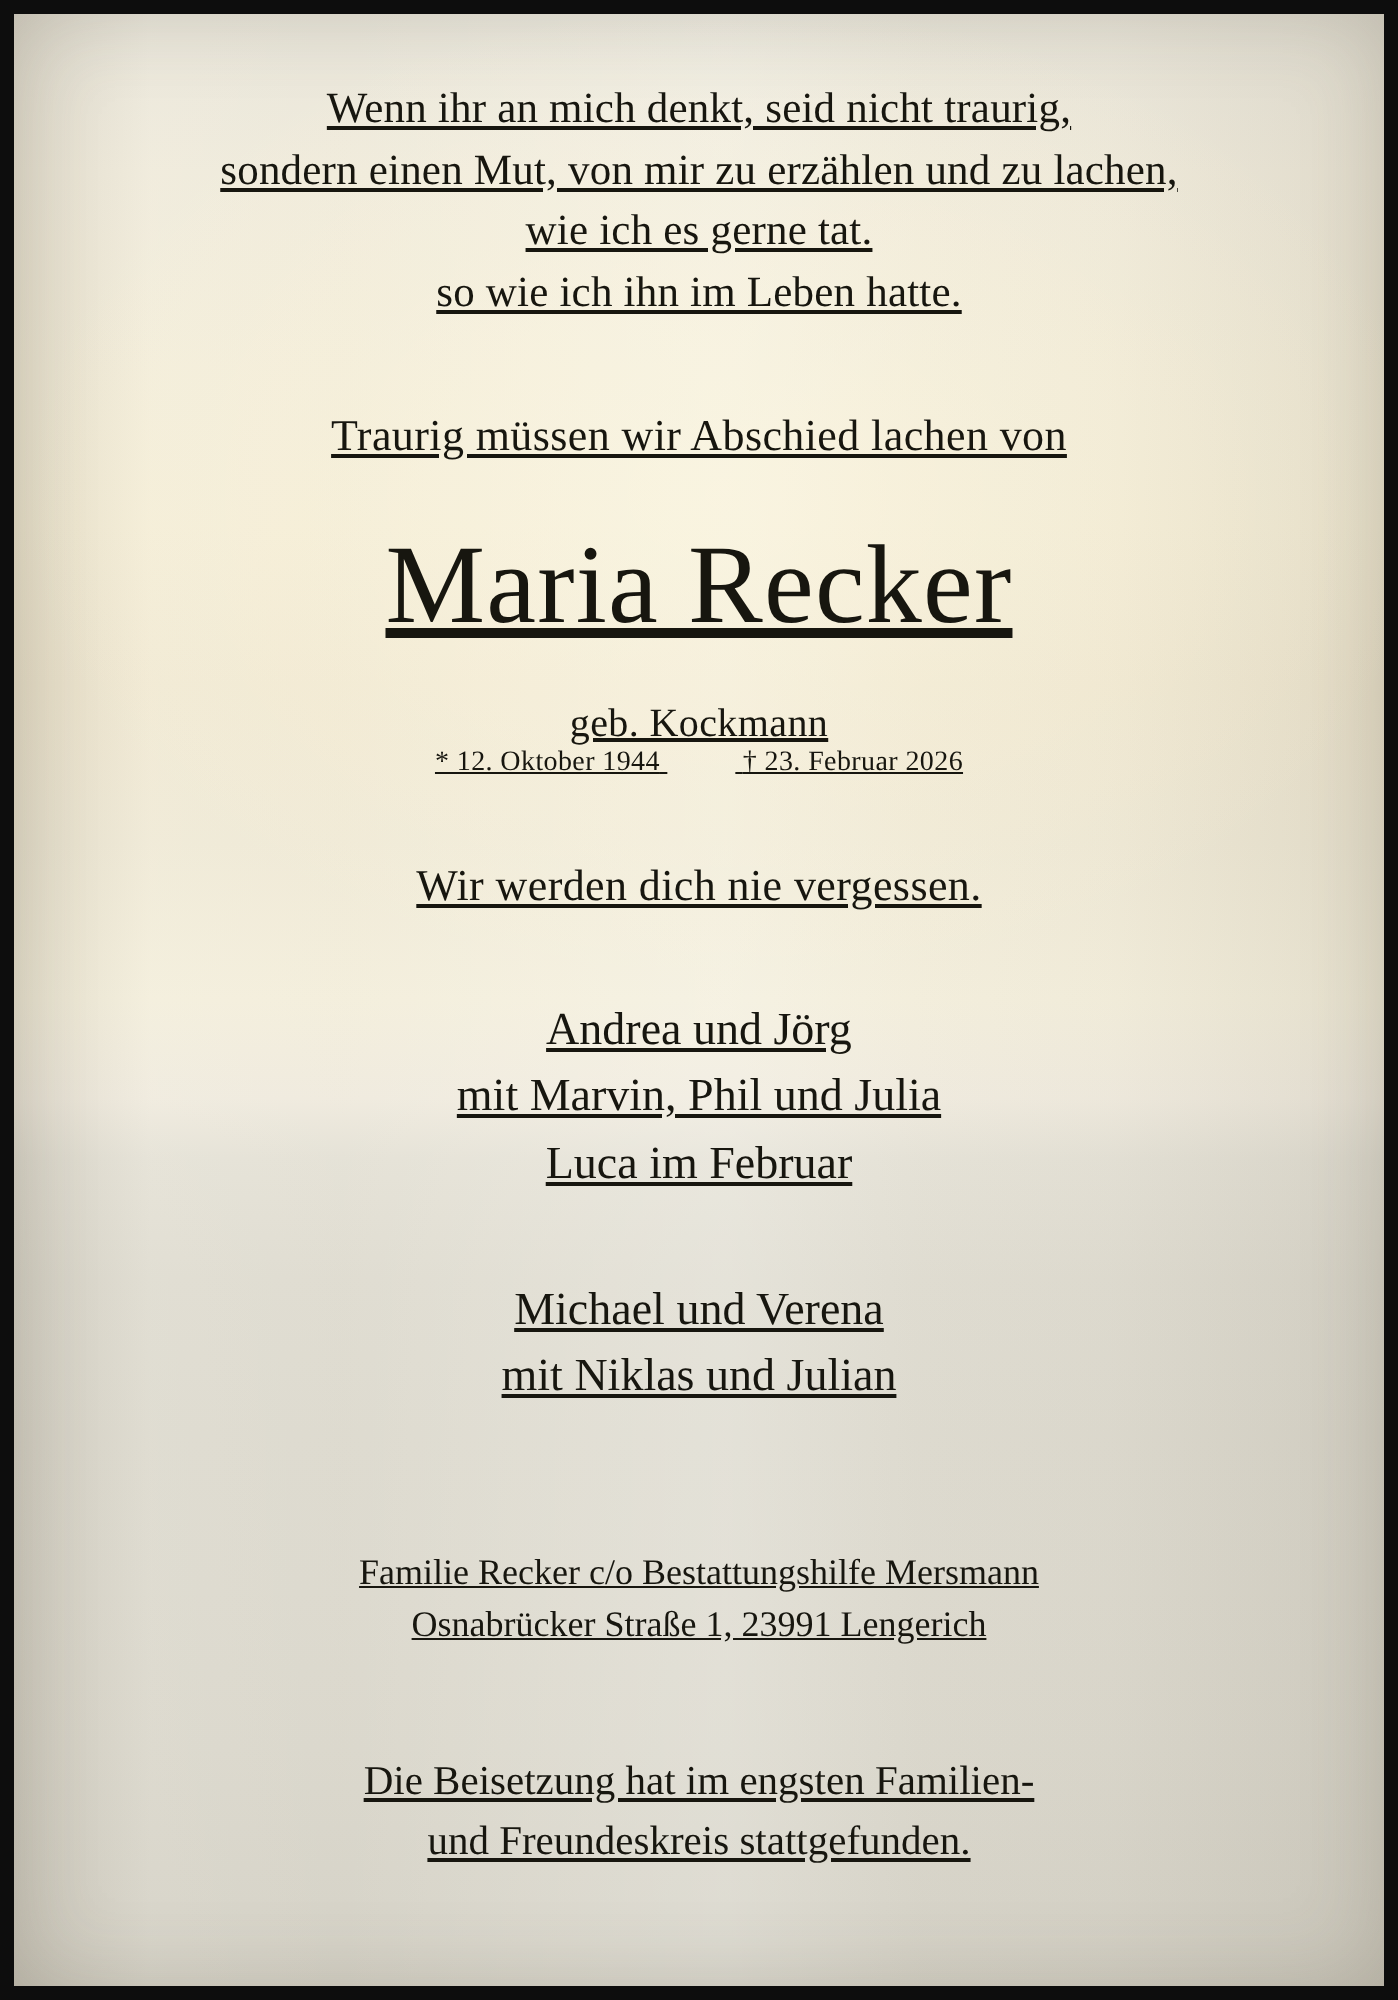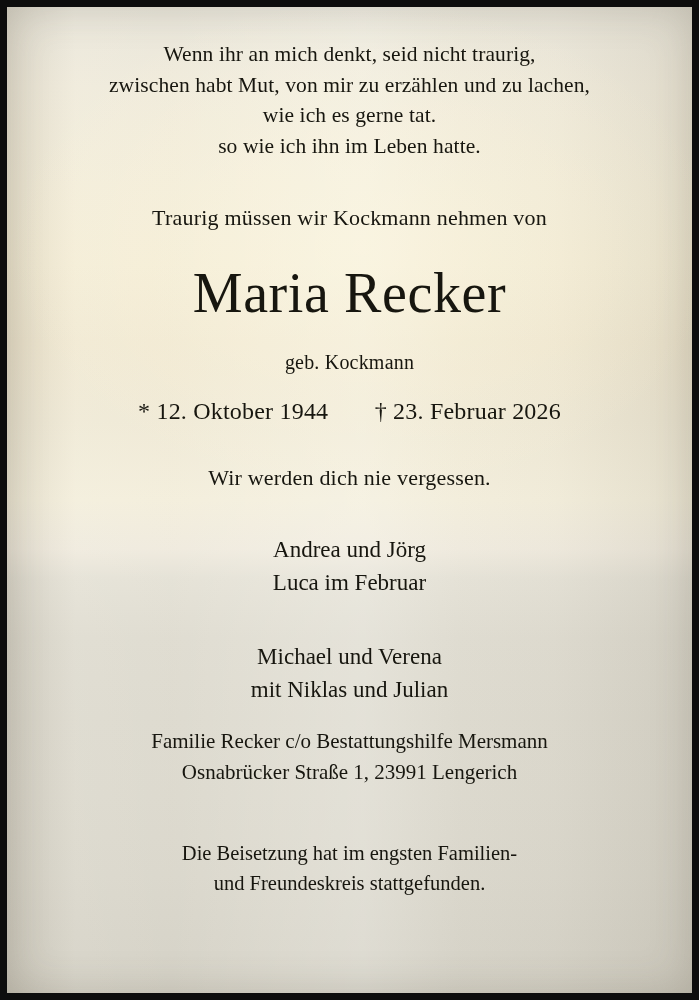--- a/index.html
+++ b/index.html
@@ -72,20 +72,21 @@
     pointer-events: none;
     box-shadow: inset 0 0 42px rgba(90,84,66,0.22);
   }
 
   .content {
     position: relative;
     z-index: 3;
     padding: 26px 30px 0 30px;
     text-align: center;
     color: #17160f;
+    text-decoration: underline;
   }
 
   .verse {
     font-size: 21.5px;
     line-height: 1.42;
     letter-spacing: 0.1px;
     margin-top: 6px;
   }
   .verse div { white-space: nowrap; }
 
@@ -102,85 +103,85 @@
     font-weight: normal;
   }
 
   .maiden {
     font-size: 20px;
     margin-top: 26px;
     letter-spacing: 0.2px;
   }
 
   .dates {
-    font-size: 24px;
-    margin-top: 24px;
+    font-size: 14px;
     letter-spacing: 0.2px;
   }
   .dates .sep { display: inline-block; width: 34px; }
 
   .memory {
     font-size: 22px;
     margin-top: 40px;
     letter-spacing: 0.2px;
     text-align: center;
   }
 
   .family-block {
     font-size: 23px;
     line-height: 1.45;
     margin-top: 42px;
   }
   .family-block.second { margin-top: 40px; }
 
   .address {
-    font-size: 21px;
+    font-size: 18px;
     line-height: 1.45;
-    margin-top: 20px;
+    margin-top: 68px;
   }
 
   .closing {
     font-size: 20.5px;
     line-height: 1.45;
     margin-top: 52px;
   }
 </style>
 </head>
 <body>
 
 <div class="obituary">
   <div class="sheen"></div>
   <div class="sheen2"></div>
   <div class="vignette"></div>
 
   <div class="content">
 
     <div class="verse">
       <div>Wenn ihr an mich denkt, seid nicht traurig,</div>
-      <div>zwischen habt Mut, von mir zu erzählen und zu lachen,</div>
+      <div>sondern einen Mut, von mir zu erzählen und zu lachen,</div>
       <div>wie ich es gerne tat.</div>
       <div>so wie ich ihn im Leben hatte.</div>
     </div>
 
-    <div class="intro">Traurig müssen wir Kockmann nehmen von</div>
+    <div class="intro">Traurig müssen wir Abschied lachen von</div>
 
     <div class="name">Maria Recker</div>
 
     <div class="maiden">geb. Kockmann</div>
 
     <div class="dates">
       <span>* 12. Oktober 1944</span>
       <span class="sep"></span>
       <span>† 23. Februar 2026</span>
     </div>
 
     <div class="memory">Wir werden dich nie vergessen.</div>
 
     <div class="family-block">
       <div>Andrea und Jörg</div>
+      <div>mit Marvin, Phil und Julia</div>
       <div>Luca im Februar</div>
     </div>
 
     <div class="family-block second">
       <div>Michael und Verena</div>
       <div>mit Niklas und Julian</div>
     </div>
 
     <div class="address">
       <div>Familie Recker c/o Bestattungshilfe Mersmann</div>

